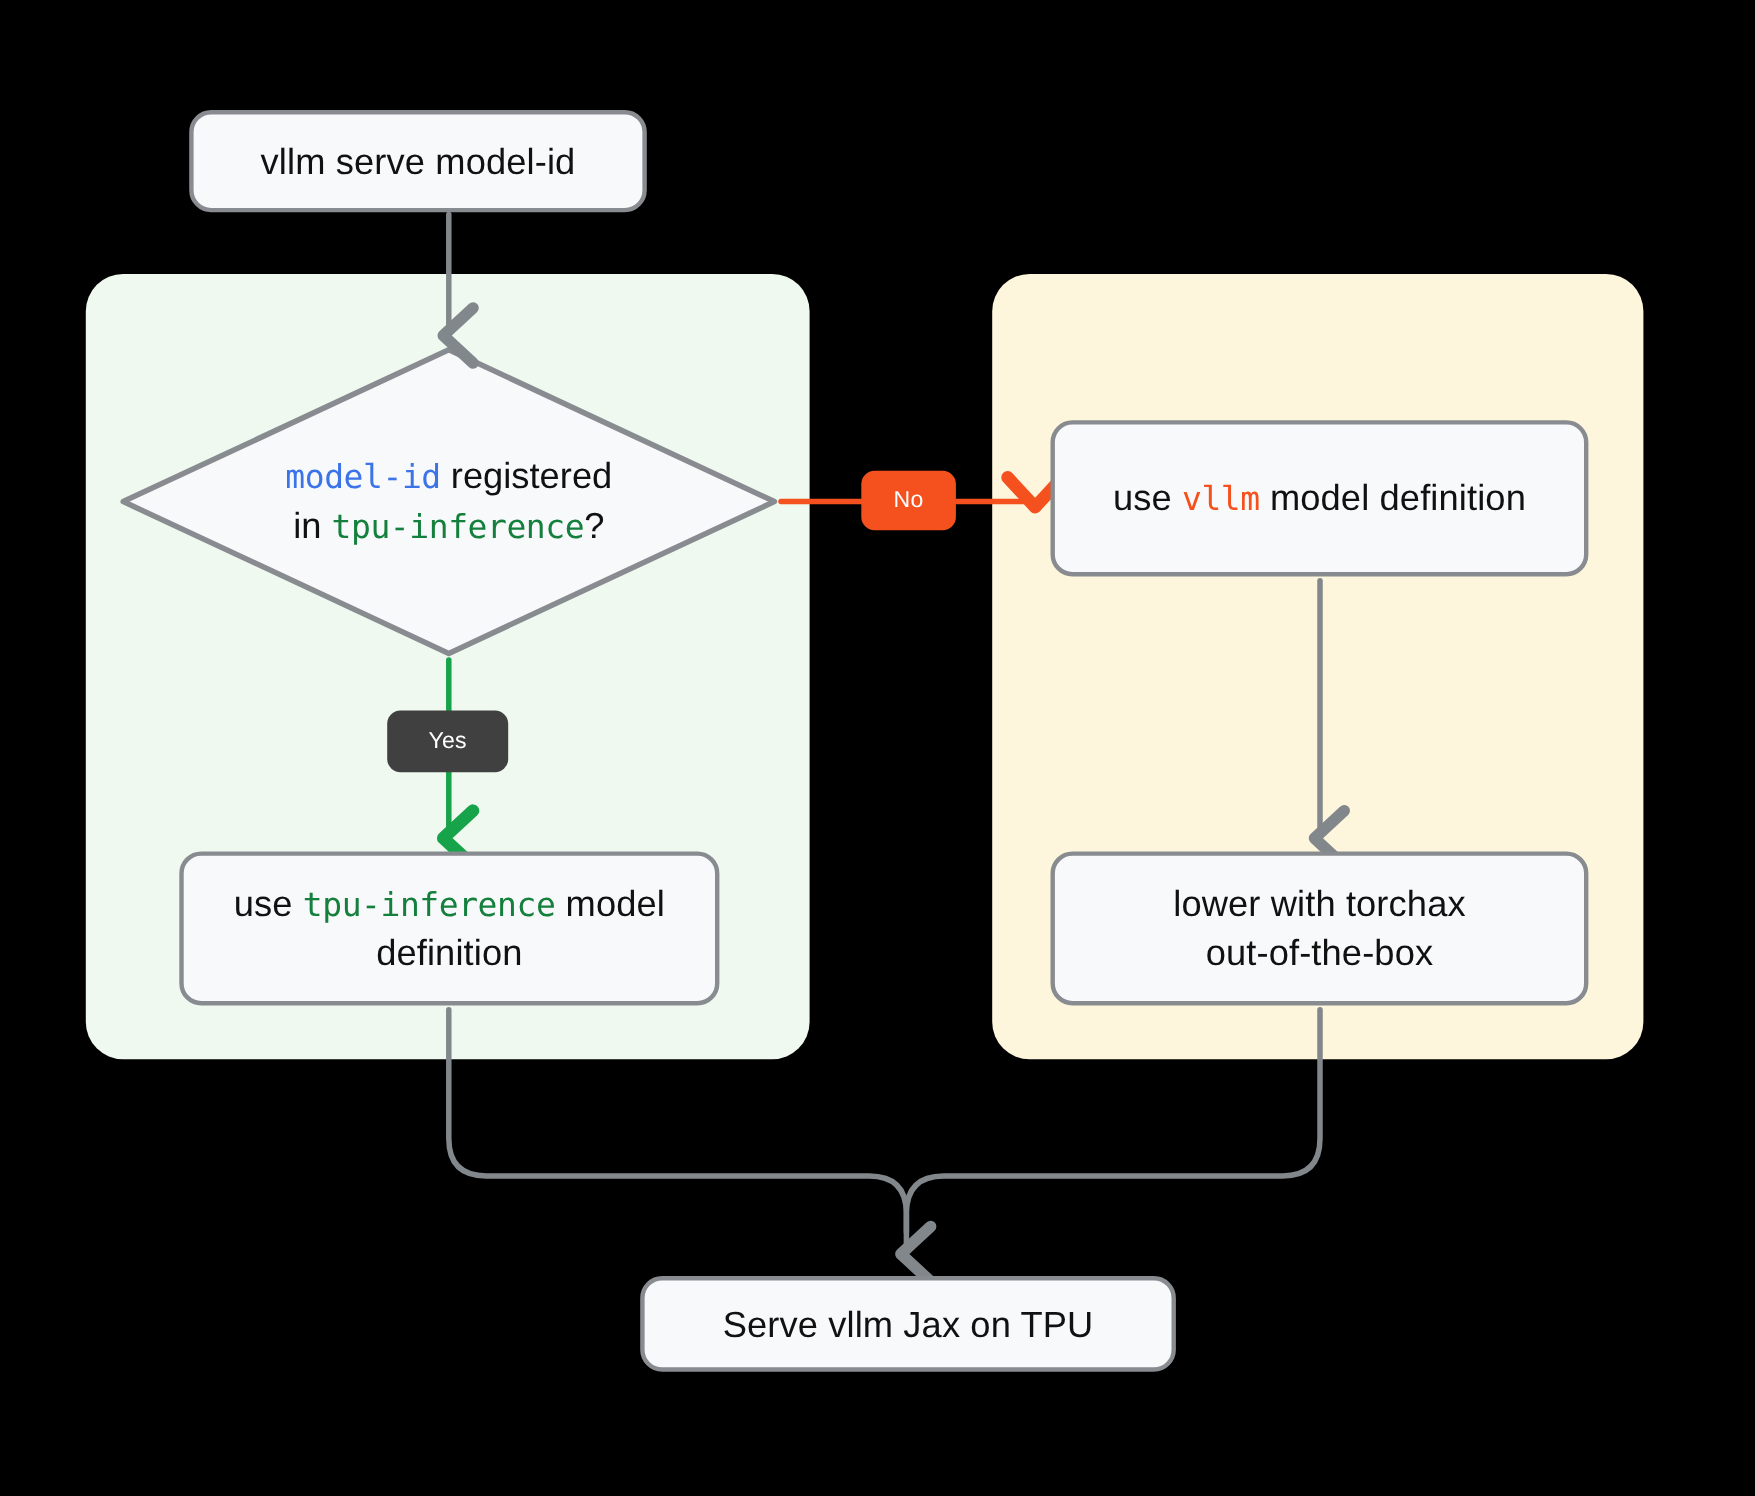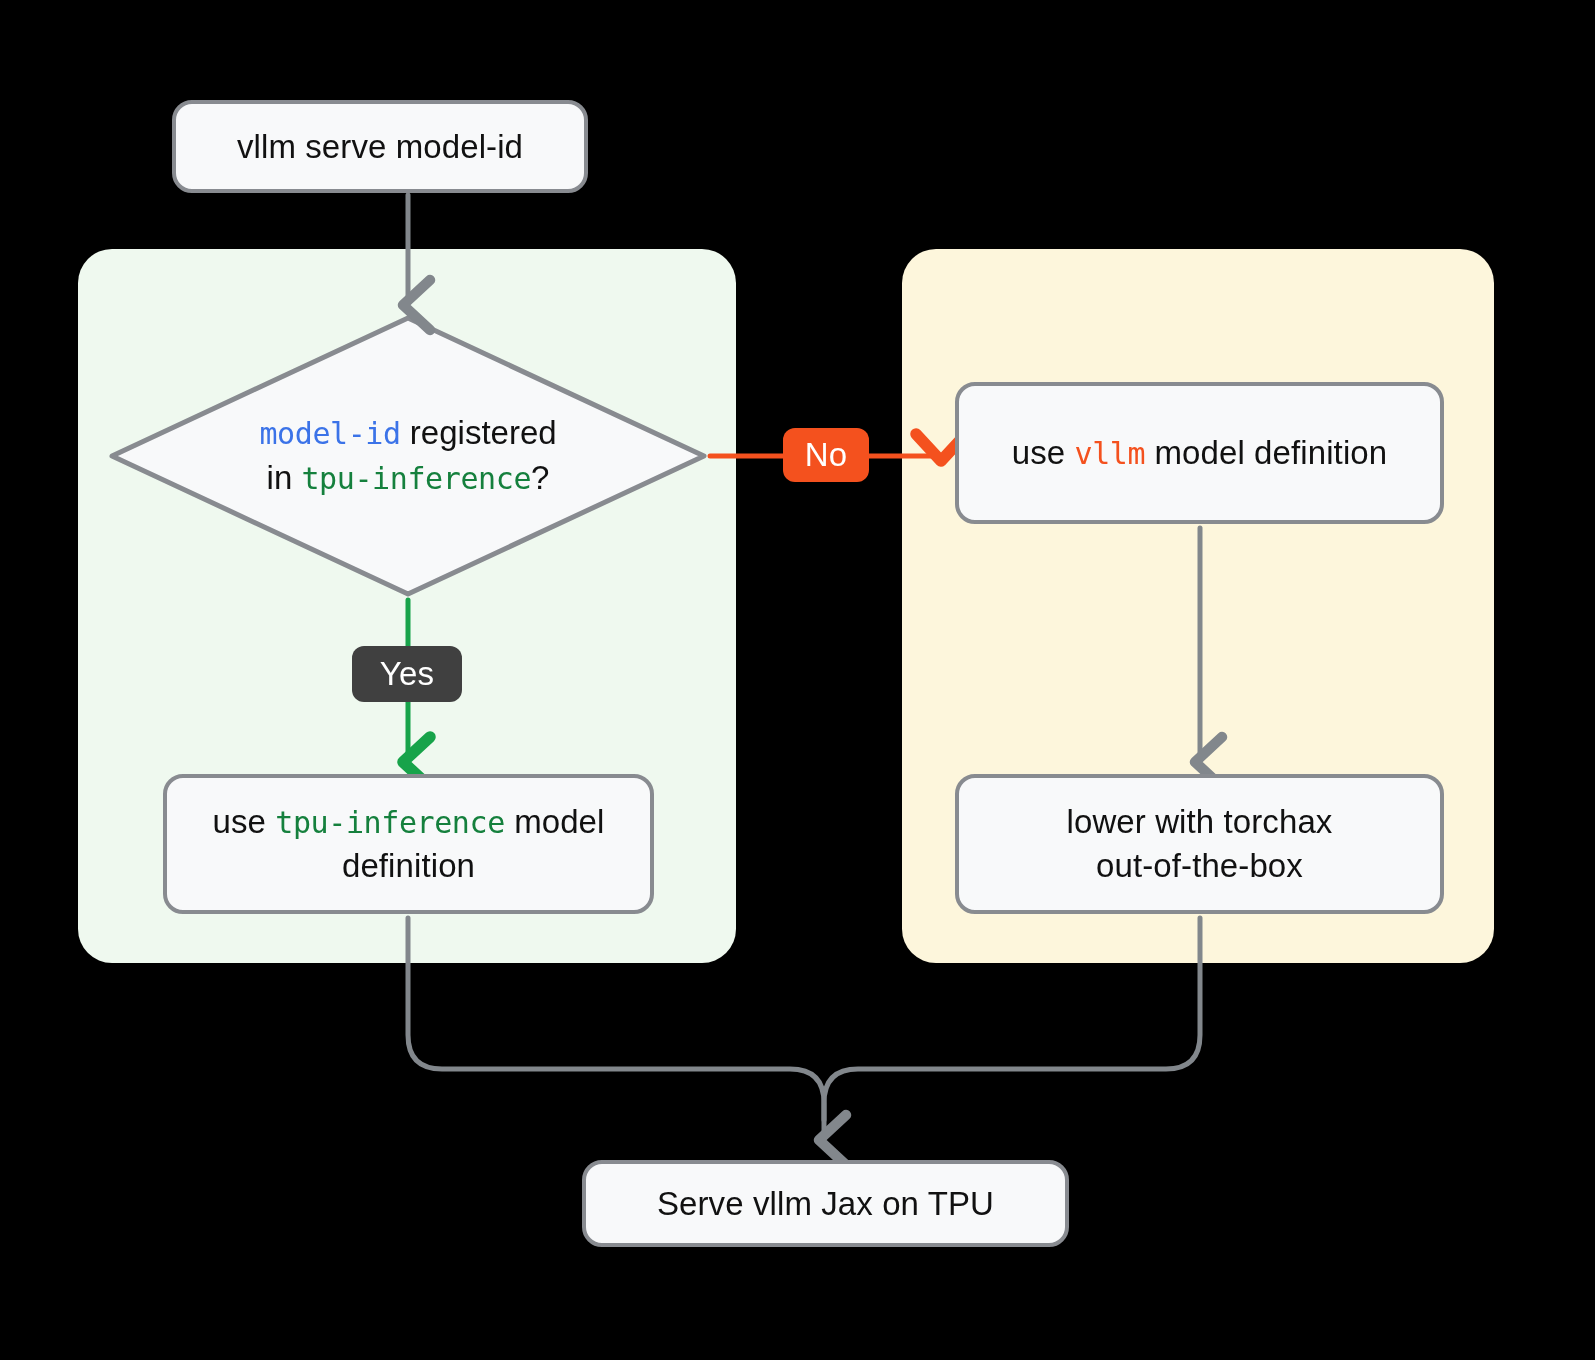--- a/index.html
+++ b/index.html
@@ -107,21 +107,21 @@
   .c-orange{ color: #F4511E; }
 
   
   .badge {
     position: absolute;
     box-sizing: border-box;
     display: flex;
     align-items: center;
     justify-content: center;
     color: #FFFFFF;
-    font-size: 33px;
+    font-size: 21px;
     border-radius: 12px;
     letter-spacing: 0.2px;
   }
   #badge-yes {
     left: 352px; top: 646px;
     width: 110px; height: 56px;
     background: #404040;
   }
   #badge-no {
     left: 783px; top: 428px;

